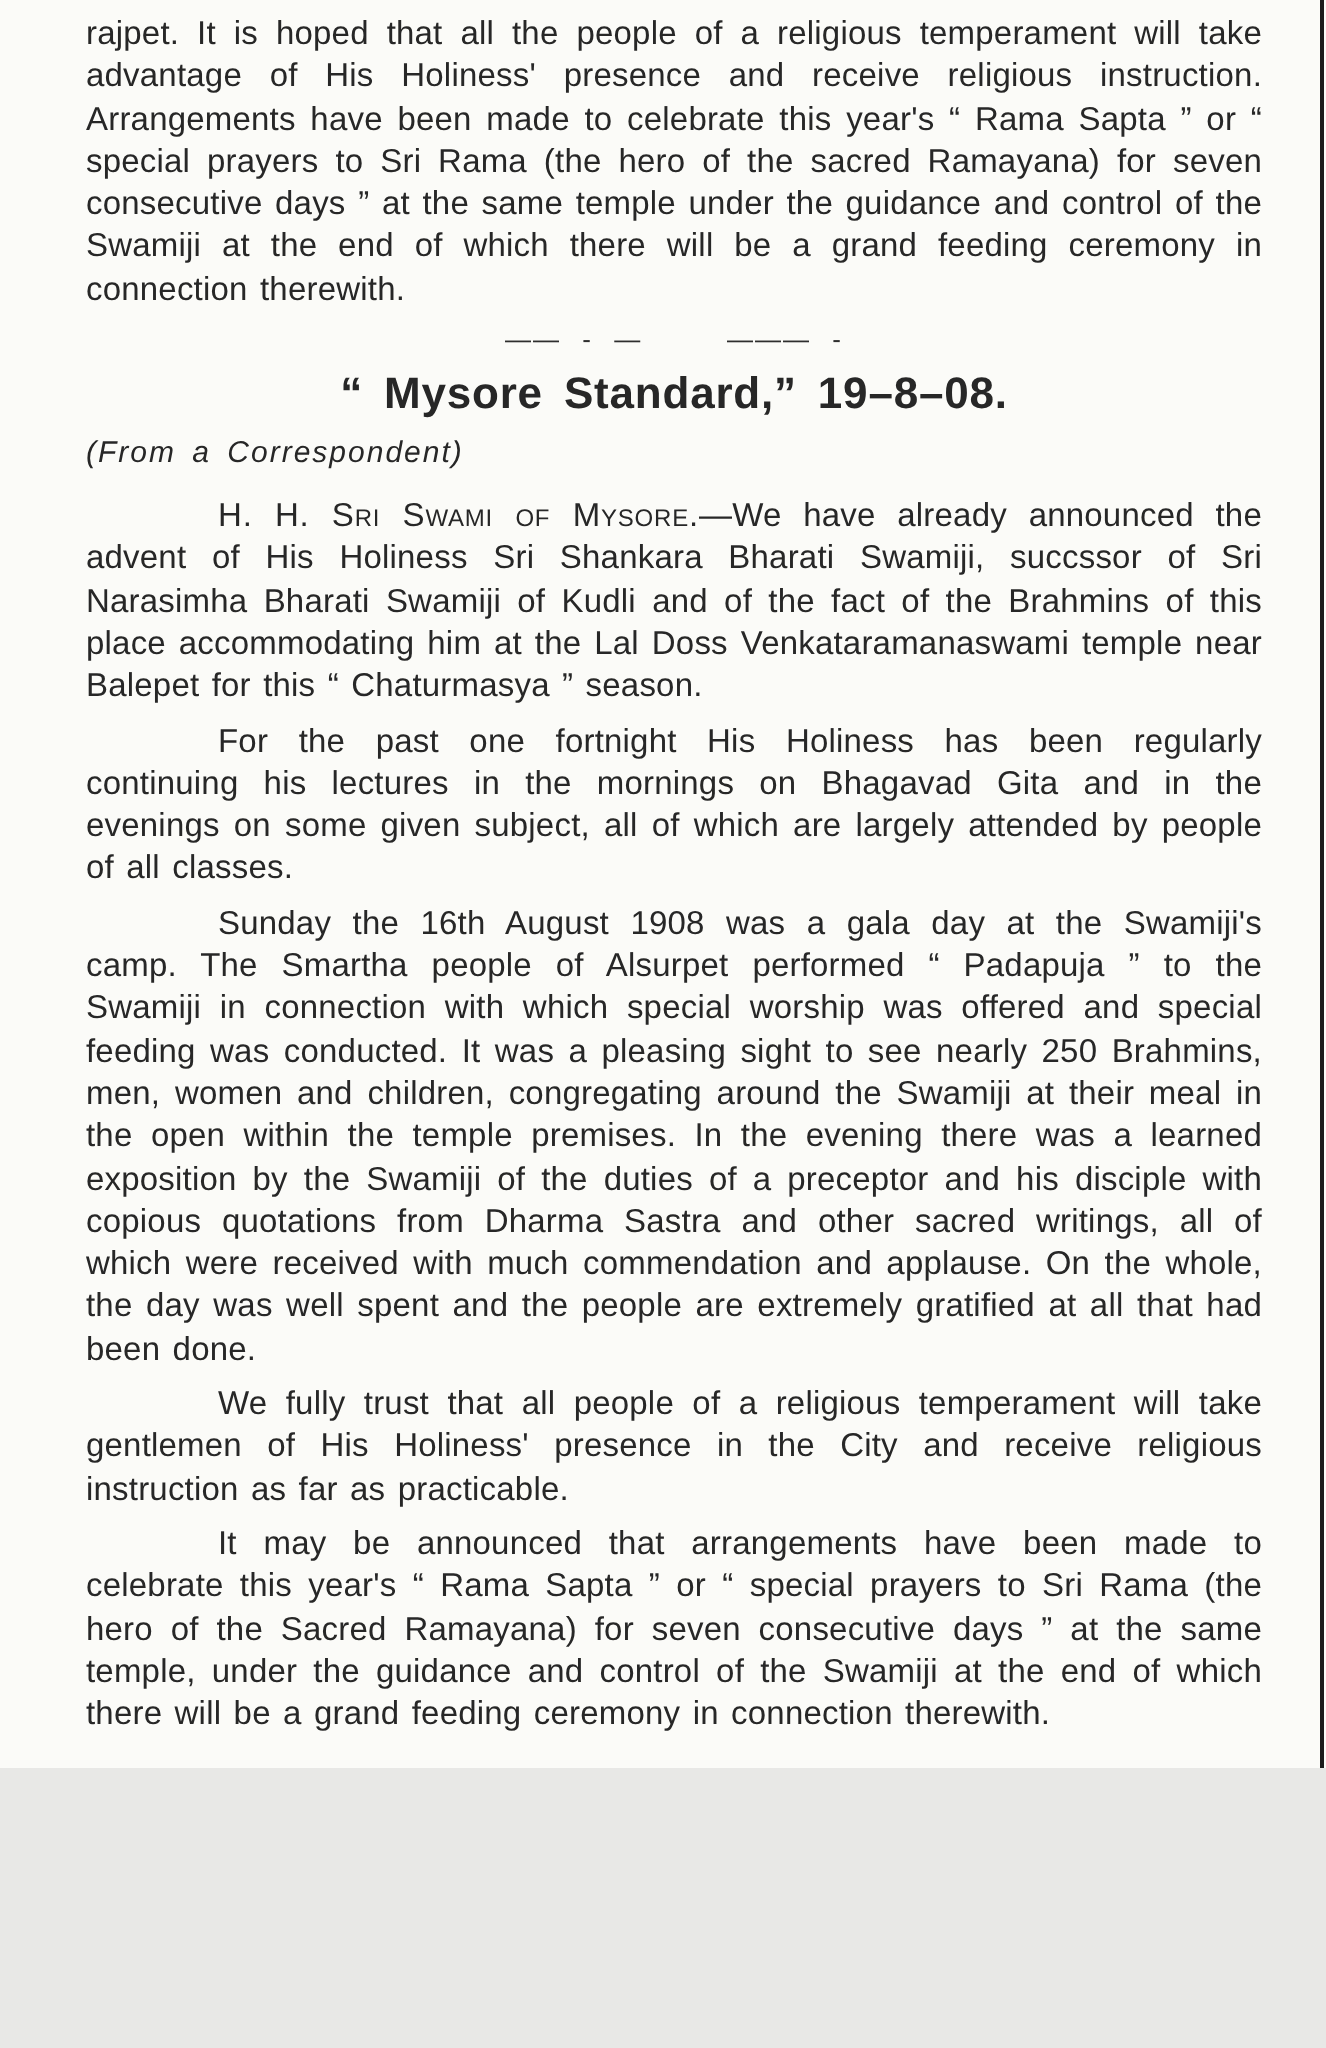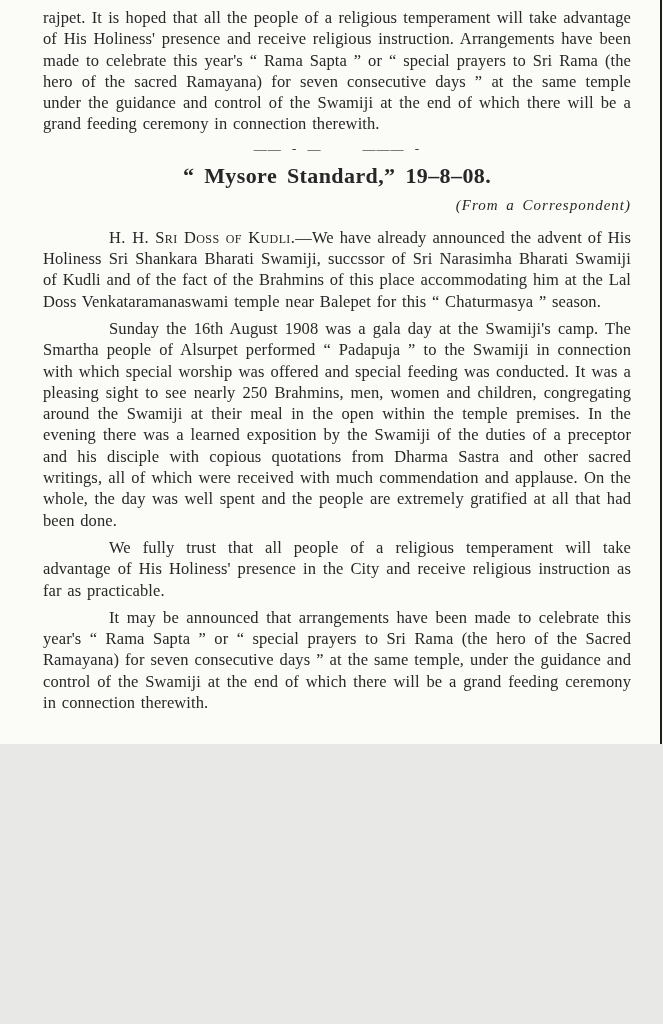--- a/index.html
+++ b/index.html
@@ -1,23 +1,23 @@
 <!DOCTYPE html>
 <html><head>
 <meta charset="utf-8">
 <style>
   html, body { margin: 0; padding: 0; background: #e8e8e6; }
   .page {
     position: relative;
     width: 663px;
-    height: 744px;
+    height: 884px;
     margin: 0 auto;
     background: #fbfbf8;
     overflow: hidden;
-    font-family: Liberation Serif, serif;
+    font-family: Liberation Sans, sans-serif;
     color: #272727;
   }
   .content {
     position: absolute;
     left: 43px;
     top: 7px;
     width: 588px;
   }
   .para {
     font-size: 16.5px;
@@ -41,21 +41,21 @@
   }
   .title {
     text-align: center;
     font-size: 22px;
     font-weight: bold;
     letter-spacing: 0.4px;
     word-spacing: 4px;
     margin: 0 0 8px 0;
   }
   .byline {
-    text-align: right;
+    text-align: left;
     font-style: italic;
     font-size: 15px;
     letter-spacing: 1px;
     word-spacing: 3px;
     margin: 0 0 13px 0;
   }
   .lead { font-variant: small-caps; letter-spacing: 0.4px; }
   .edge-line {
     position: absolute;
     top: 0;
@@ -72,21 +72,22 @@
   <div class="content">
     <p class="para cont">rajpet.  It is hoped that all the people of a religious temperament will take advantage of His Holiness' presence and receive  religious instruction.  Arrangements have been made to celebrate this year's “ Rama Sapta ” or “ special prayers to Sri Rama  (the hero of the sacred Ramayana) for seven consecutive days ” at the same temple under the guidance and control of the Swamiji at the end of  which there will be a grand feeding ceremony in connection therewith.</p>
 
     <div class="divider">―― - ―    ――― -</div>
 
     <div class="title">“ Mysore Standard,” 19–8–08.</div>
 
     <div class="byline">(From a Correspondent)</div>
 
     <div id="paragraphs">
-        <p class="para"><span class="lead">H. H. Sri Doss of Kudli.</span>—We have already announced the advent of His Holiness Sri Shankara Bharati Swamiji, succssor of Sri Narasimha Bharati Swamiji of Kudli and of the fact of the Brahmins of this place accommodating him at the Lal Doss Venkataramanaswami temple near Balepet for this “ Chaturmasya ” season.</p>
+        <p class="para"><span class="lead">H. H. Sri Swami of Mysore.</span>—We have already announced the advent of His Holiness Sri Shankara Bharati Swamiji, succssor of Sri Narasimha Bharati Swamiji of Kudli and of the fact of the Brahmins of this place accommodating him at the Lal Doss Venkataramanaswami temple near Balepet for this “ Chaturmasya ” season.</p>
+        <p class="para">For the past one fortnight His Holiness has been regularly continuing his lectures in the mornings on Bhagavad Gita and in the evenings on some given subject, all of which are largely attended by people of all classes.</p>
         <p class="para">Sunday the 16th August 1908 was a gala day at the Swamiji's camp. The Smartha people of Alsurpet performed “ Padapuja ” to the Swamiji in connection with which special worship was offered and special feeding was conducted.  It was a pleasing sight to see nearly 250 Brahmins, men, women and children, congregating around the Swamiji at their meal in the open within the temple premises.  In the evening there was a learned exposition by the Swamiji of the duties of a preceptor and his disciple with copious quotations from Dharma Sastra and other sacred writings, all of which were received with much commendation and applause.  On the whole, the day was well spent and the people are extremely gratified at all that had been done.</p>
-        <p class="para">We fully trust that all people of a religious temperament will take advantage of His Holiness' presence in the City and receive religious instruction as far as practicable.</p>
+        <p class="para">We fully trust that all people of a religious temperament will take gentlemen of His Holiness' presence in the City and receive religious instruction as far as practicable.</p>
         <p class="para">It may be announced that arrangements have been made to celebrate this year's “ Rama Sapta ” or “ special prayers to Sri Rama (the hero of the Sacred Ramayana) for seven consecutive days ” at the same temple, under the guidance and control of the Swamiji at the end of which there will be a grand feeding ceremony in connection therewith.</p>
       </div>
   </div>
 
   <div class="edge-line"></div>
 </div>
 
 </body></html>

